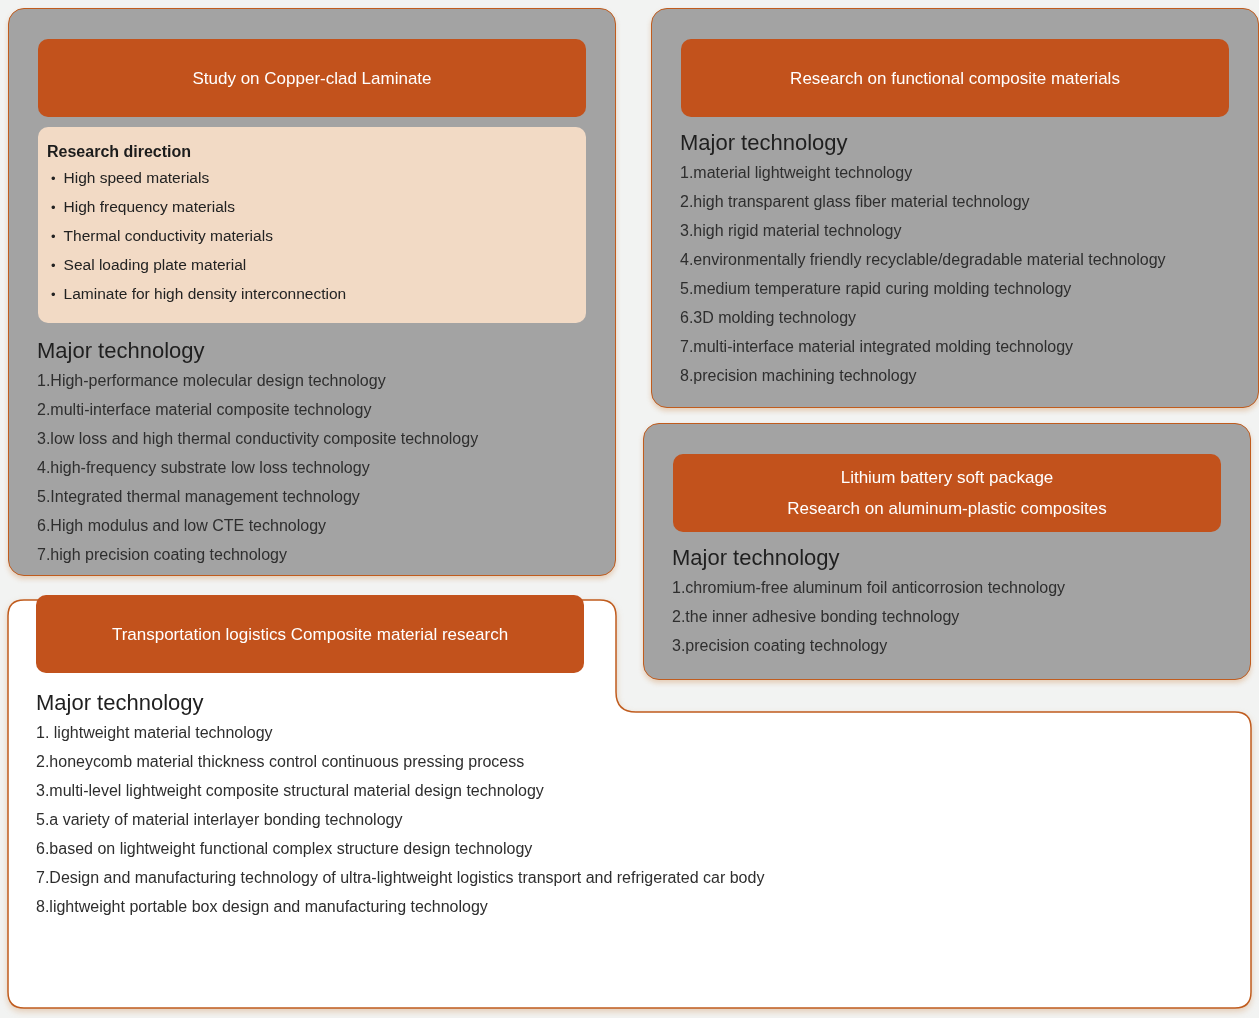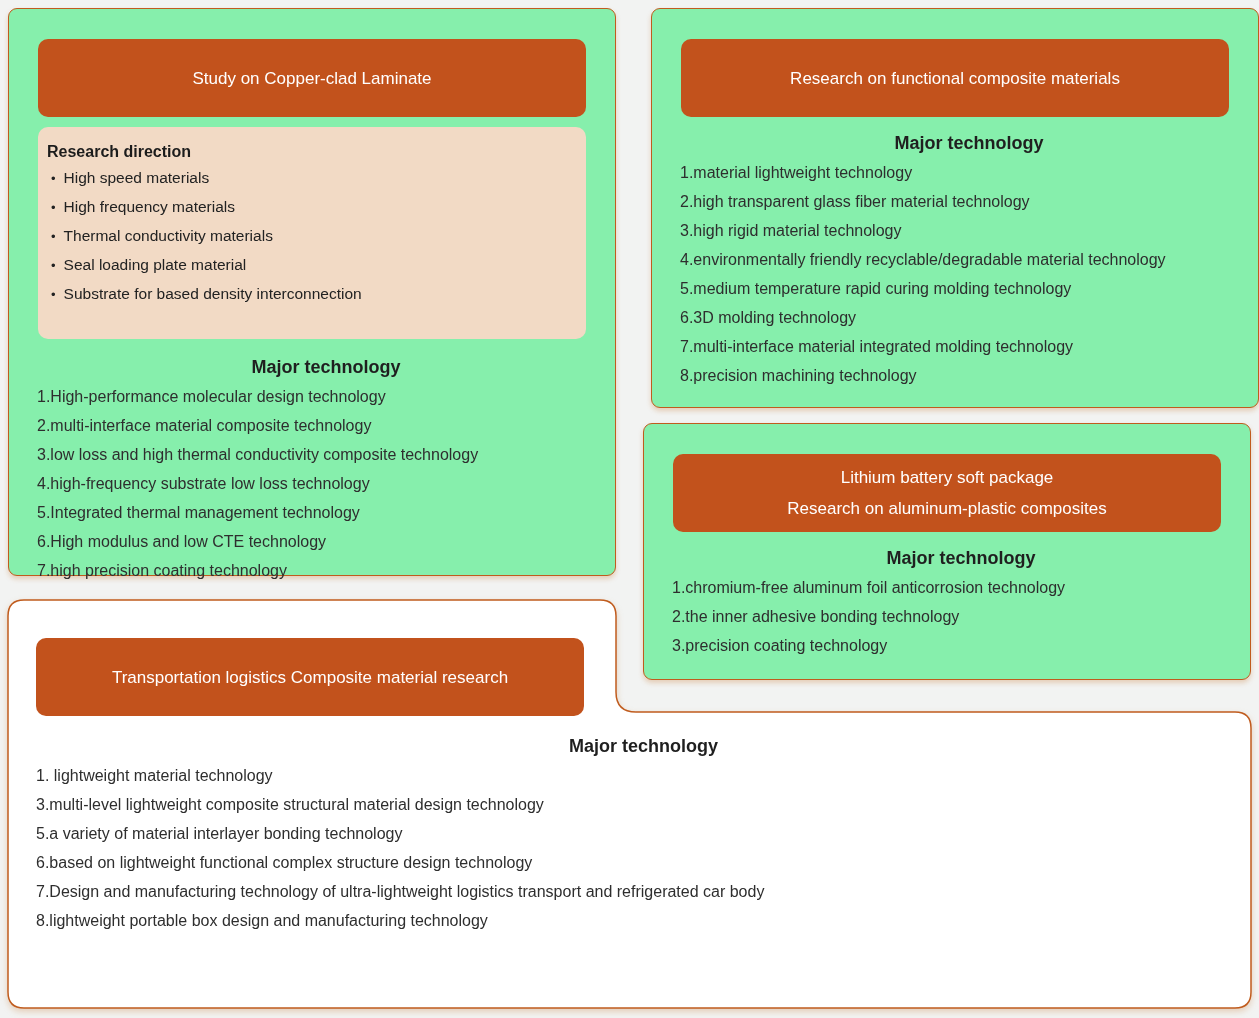--- a/index.html
+++ b/index.html
@@ -1,60 +1,60 @@
 <!DOCTYPE html>
 <html><head>
 <meta charset="utf-8">
 <style>
   html,body{margin:0;padding:0;width:1259px;height:1018px;overflow:hidden;
     background:#F2F3F2;font-family:"Liberation Sans","DejaVu Sans",sans-serif;}
   .stage{position:relative;width:1259px;height:1018px;}
 
-  .panel{position:absolute;box-sizing:border-box;background:#86efac;
-    border:1.5px solid #C05C1E;border-radius:9px;
+  .panel{position:absolute;box-sizing:border-box;background:#a3a3a3;
+    border:1.5px solid #C05C1E;border-radius:16px;
     box-shadow:0 3px 5px rgba(200,120,50,.30);}
   #panel-copper{left:8px;top:8px;width:608px;height:568px;}
   #panel-functional{left:651px;top:8px;width:608px;height:400px;}
   #panel-lithium{left:643px;top:423px;width:608px;height:257px;}
 
   #panel4-svg{position:absolute;left:0;top:0;width:1259px;height:1018px;z-index:1;}
   #panel4-svg path{fill:#FFFFFF;stroke:#C05C1E;stroke-width:1.5;
     filter:drop-shadow(0 3px 3px rgba(200,120,50,.30));}
-  #panel-transport-content{position:absolute;left:8px;top:608px;width:1243px;height:408px;z-index:2;}
+  #panel-transport-content{position:absolute;left:8px;top:565px;width:1243px;height:408px;z-index:2;}
 
   .hdr{width:548px;height:78px;margin:30px auto 0;border-radius:10px;
     background:#C2521C;color:#FFFFFF;display:flex;flex-direction:column;
     align-items:center;justify-content:center;font-size:17px;font-weight:500;
     line-height:31px;text-align:center;}
   .soft{width:548px;box-sizing:border-box;margin:10px auto 0;border-radius:10px;
-    background:#F2DAC5;padding:13px 14px 30px 9px;}
+    background:#F2DAC5;padding:13px 14px 14px 9px;}
   .soft-title{font-size:16px;font-weight:700;color:#1C1C1C;line-height:24px;}
   .soft-item{font-size:15.5px;color:#222;line-height:28px;}
   .soft-item::before{content:"•";font-size:13px;margin:0 8px 0 4px;color:#222;}
-  .mt{margin:16px 0 0 28px;font-size:18px;font-weight:700;color:#1F1F1F;line-height:24px;text-align:center;}
+  .mt{margin:16px 0 0 28px;font-size:22px;font-weight:400;color:#1F1F1F;line-height:24px;}
   .tech{margin:3px 0 0 28px;}
   .item{font-size:16px;line-height:29px;color:#2E2E2E;white-space:nowrap;}
   #panel-functional .mt,#panel-lithium .mt{margin-top:14px;}
 </style>
 </head>
 <body>
 
 <div class="stage">
 
   <div class="panel" id="panel-copper">
     <div class="hdr">
       <div>Study on Copper-clad Laminate</div>
     </div>
     <div class="soft">
       <div class="soft-title">Research direction</div>
       <div class="soft-item">High speed materials</div>
       <div class="soft-item">High frequency materials</div>
       <div class="soft-item">Thermal conductivity materials</div>
       <div class="soft-item">Seal loading plate material</div>
-      <div class="soft-item">Substrate for based density interconnection</div>
+      <div class="soft-item">Laminate for high density interconnection</div>
     </div>
     <div class="mt">Major technology</div>
     <div class="tech">
       <div class="item">1.High-performance molecular design technology</div>
       <div class="item">2.multi-interface material composite technology</div>
       <div class="item">3.low loss and high thermal conductivity composite technology</div>
       <div class="item">4.high-frequency substrate low loss technology</div>
       <div class="item">5.Integrated thermal management technology</div>
       <div class="item">6.High modulus and low CTE technology</div>
       <div class="item">7.high precision coating technology</div>
@@ -94,20 +94,21 @@
   <svg id="panel4-svg" viewBox="0 0 1259 1018" xmlns="http://www.w3.org/2000/svg">
     <path d="M 24 600 H 600 Q 616 600 616 616 V 692 Q 616 712 636 712 H 1235 Q 1251 712 1251 728 V 992 Q 1251 1008 1235 1008 H 24 Q 8 1008 8 992 V 616 Q 8 600 24 600 Z"></path>
   </svg>
   <div id="panel-transport-content">
     <div class="hdr" style="margin-left:28px;margin-right:0;">
       <div>Transportation logistics Composite material research</div>
     </div>
     <div class="mt" style="margin-top:18px;">Major technology</div>
     <div class="tech">
       <div class="item">1. lightweight material technology</div>
+      <div class="item">2.honeycomb material thickness control continuous pressing process</div>
       <div class="item">3.multi-level lightweight composite structural material design technology</div>
       <div class="item">5.a variety of material interlayer bonding technology</div>
       <div class="item">6.based on lightweight functional complex structure design technology</div>
       <div class="item">7.Design and manufacturing technology of ultra-lightweight logistics transport and refrigerated car body</div>
       <div class="item">8.lightweight portable box design and manufacturing technology</div>
     </div>
   </div>
 
 </div>
 

